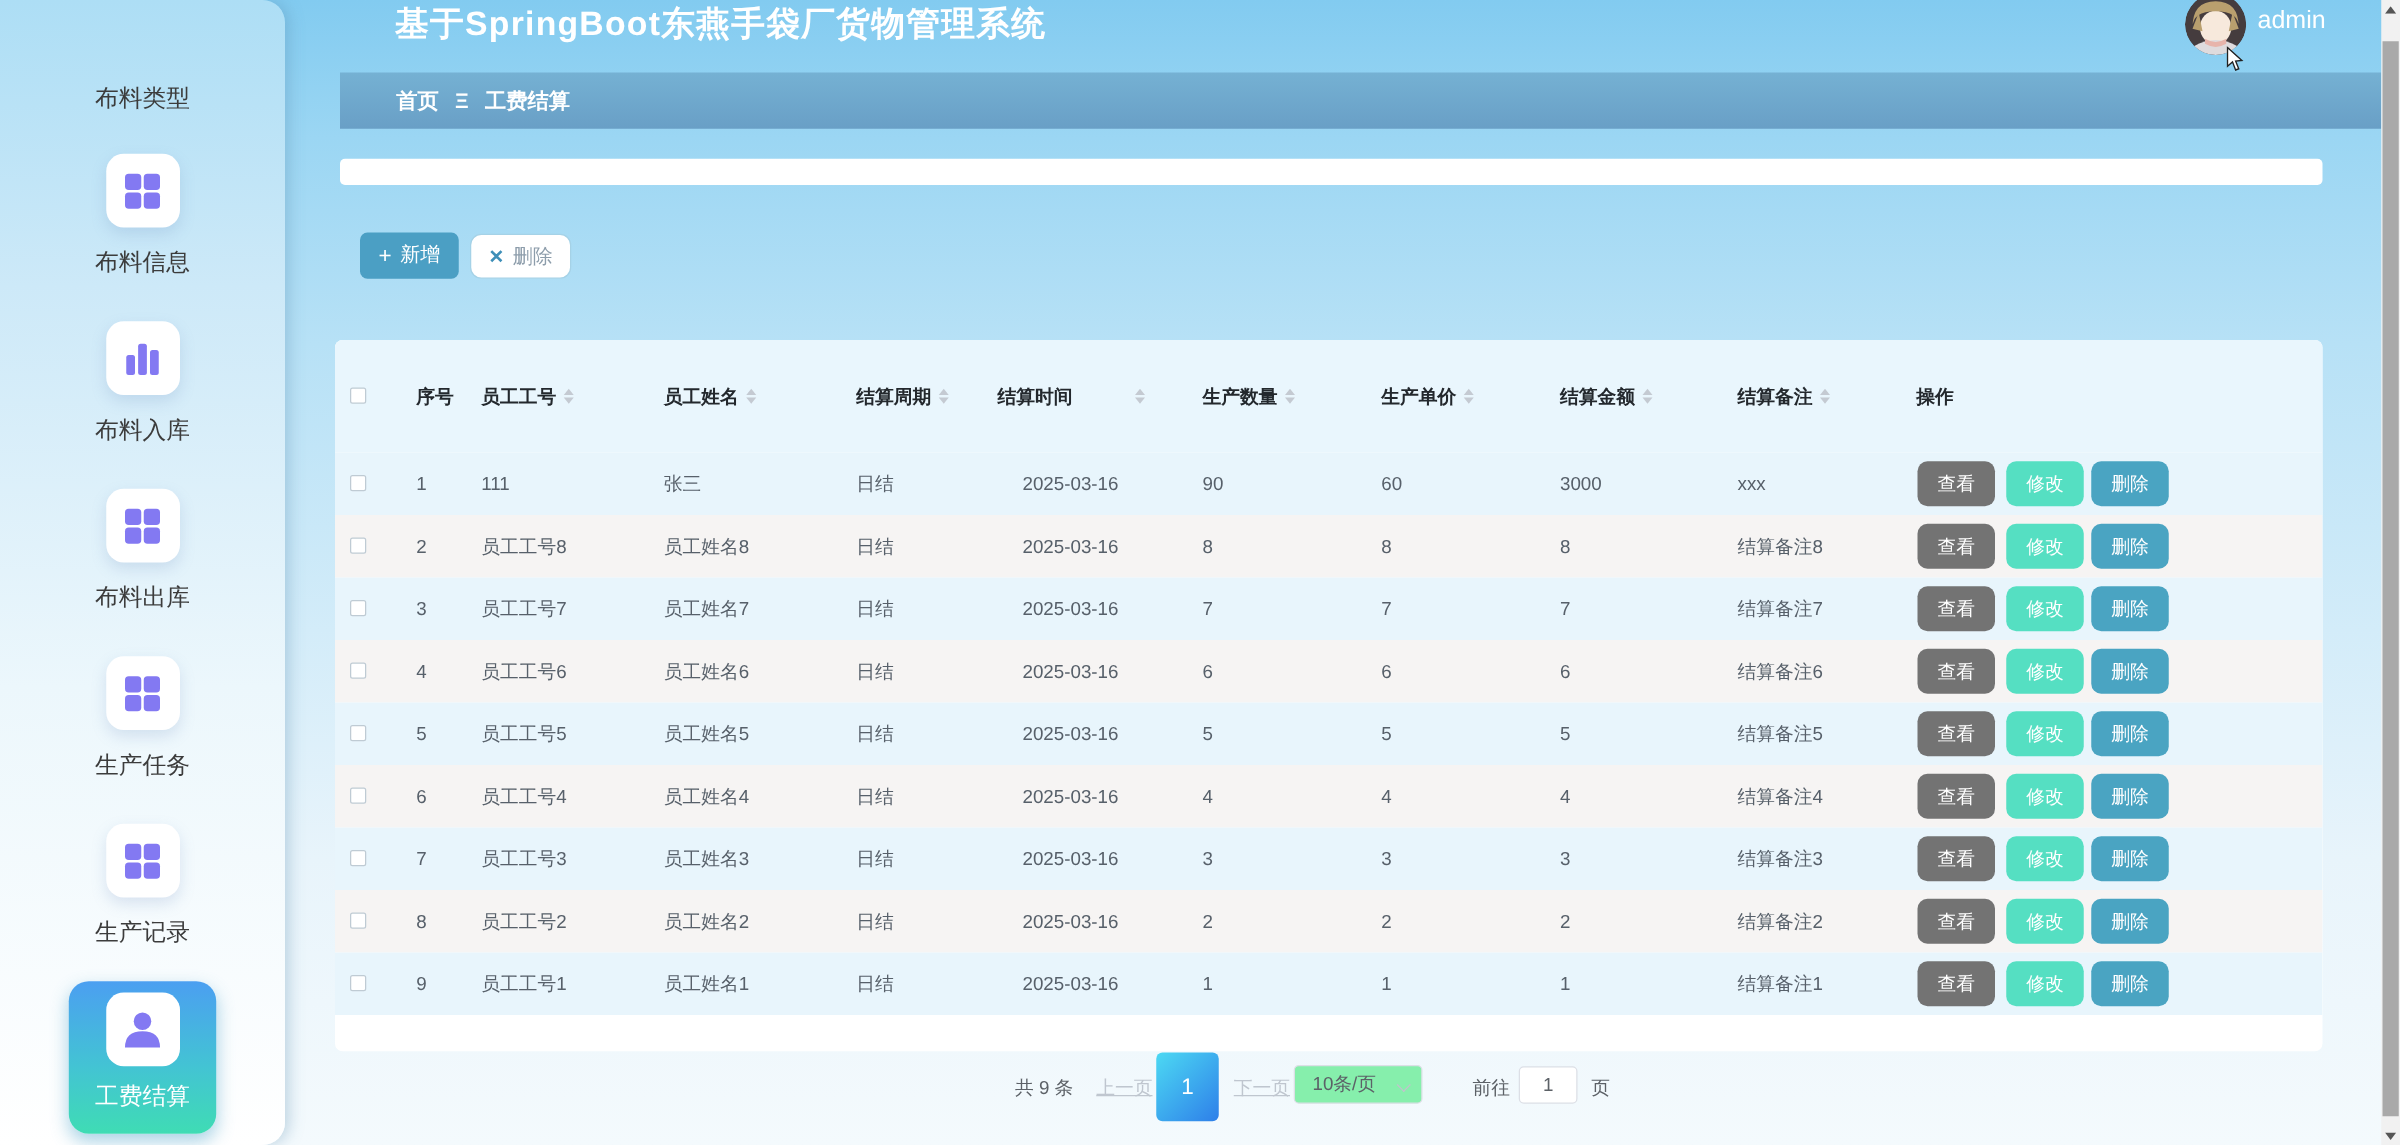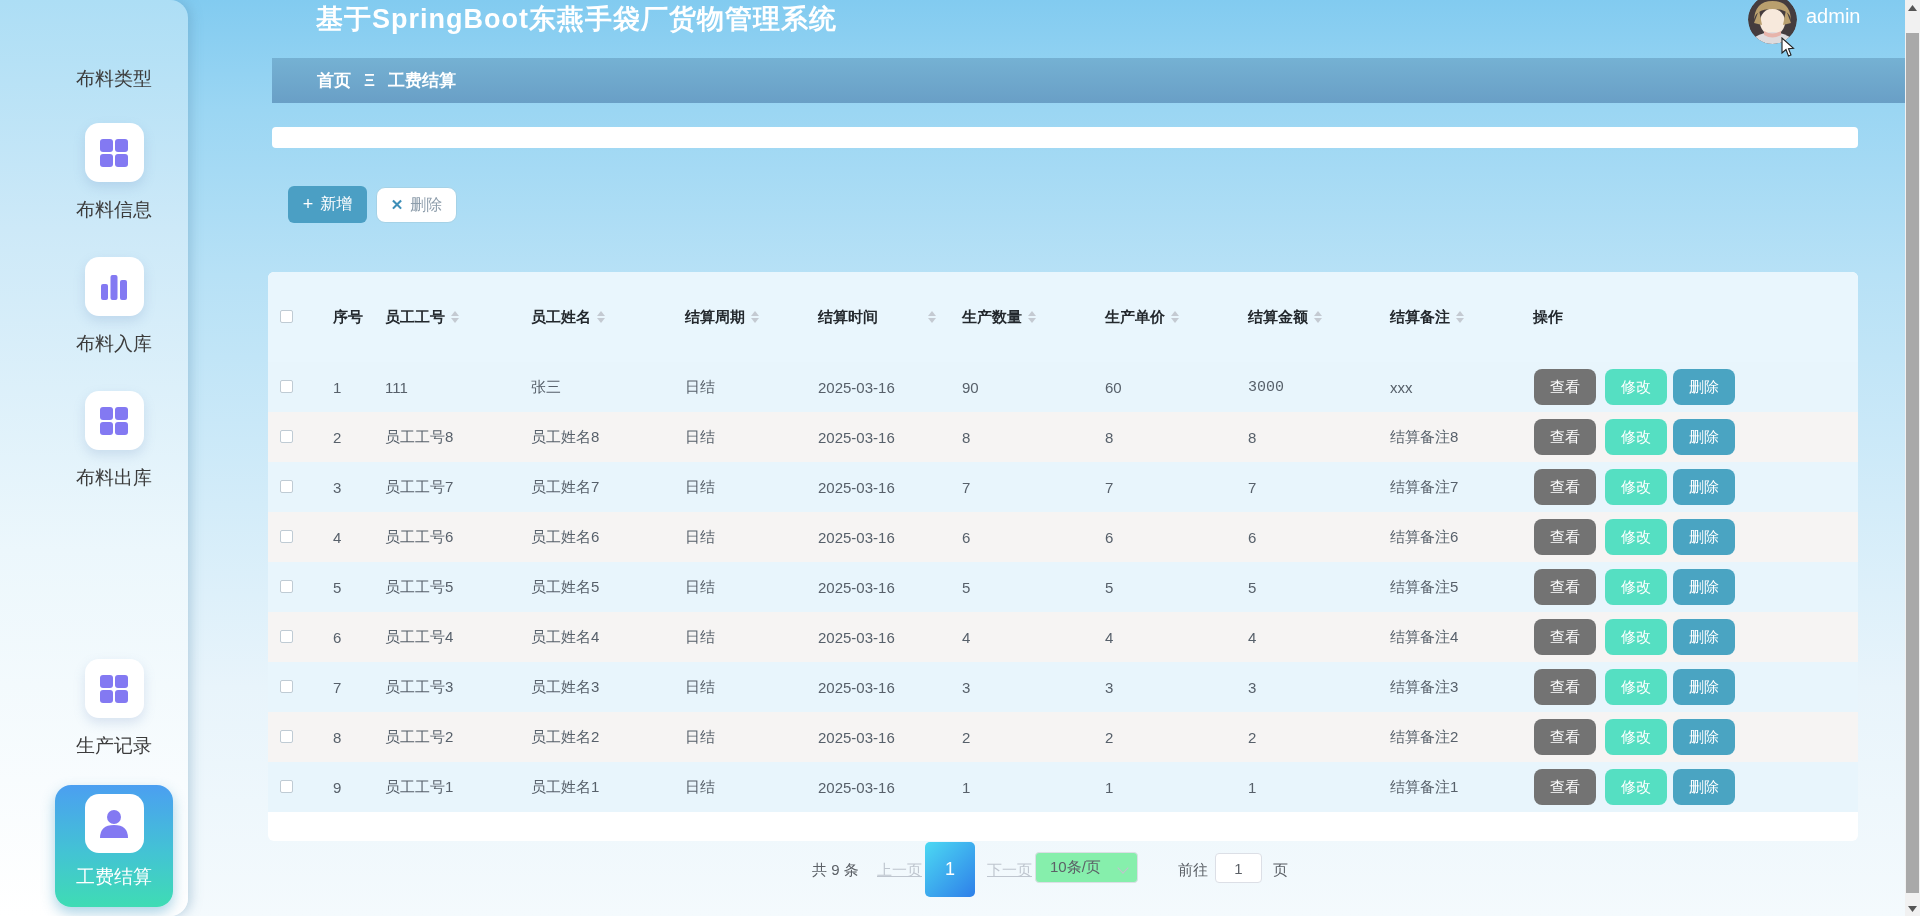--- a/index.html
+++ b/index.html
@@ -1,21 +1,21 @@
 <!DOCTYPE html>
 <html><head>
 <meta charset="utf-8">
 <style>
   * { margin:0; padding:0; box-sizing:border-box; }
   html,body { width:1920px; height:916px; overflow:hidden; }
   body { font-family:"Liberation Sans","DejaVu Sans",sans-serif;
          background:linear-gradient(180deg,#82cbf0 0%,#9bd6f3 12%,#b7e1f6 30%,#d3ecf9 55%,#e8f4fb 75%,#f4fafd 100%); position:relative; }
 
   
-  .sidebar { position:absolute; left:0; top:0; width:188px; height:916px;
+  .sidebar { position:absolute; left:0; top:0; width:228px; height:916px;
     background:linear-gradient(180deg,#addef5 0%,#cde9f8 25%,#ecf7fc 60%,#ffffff 100%);
     border-radius:0 18px 18px 0;
     box-shadow:3px 0 12px rgba(90,140,175,.35); }
   .side-item { position:absolute; left:0; width:228px; display:flex; flex-direction:column; align-items:center; }
   .side-label { font-size:19px; color:#3c3c3c; }
   .icon-card { width:59px; height:59px; background:#ffffff; border-radius:14px;
     box-shadow:0 5px 12px rgba(110,140,190,.22); display:flex; align-items:center; justify-content:center; }
   .active-card { position:absolute; left:55px; top:785px; width:118px; height:122px; border-radius:16px;
     background:linear-gradient(180deg,#4b9ff1 0%,#43c3d4 55%,#3fdcb4 100%);
     box-shadow:0 6px 14px rgba(70,160,200,.45);
@@ -116,20 +116,31 @@
     </div>
     <div class="side-item" style="top: 257px;">
       <div class="icon-card">
         <svg width="30" height="30" viewBox="0 0 30 30">
           <rect x="2" y="12" width="7" height="16" rx="2" fill="#8379f2"></rect>
           <rect x="11.5" y="3" width="7" height="25" rx="2" fill="#8379f2"></rect>
           <rect x="21" y="8" width="7" height="20" rx="2" fill="#8379f2"></rect>
         </svg>
       </div>
       <div class="side-label" style="margin-top: 15px;">布料入库</div>
+    </div>
+    <div class="side-item" style="top: 525px;">
+      <div class="icon-card">
+        <svg width="30" height="30" viewBox="0 0 30 30">
+          <rect x="1" y="1" width="13" height="13" rx="3" fill="#8379f2"></rect>
+          <rect x="16" y="1" width="13" height="13" rx="3" fill="#8379f2"></rect>
+          <rect x="1" y="16" width="13" height="13" rx="3" fill="#8379f2"></rect>
+          <rect x="16" y="16" width="13" height="13" rx="3" fill="#8379f2"></rect>
+        </svg>
+      </div>
+      <div class="side-label" style="margin-top: 15px;">生产任务</div>
     </div>
     <div class="side-item" style="top: 659px;">
       <div class="icon-card">
         <svg width="30" height="30" viewBox="0 0 30 30">
           <rect x="1" y="1" width="13" height="13" rx="3" fill="#8379f2"></rect>
           <rect x="16" y="1" width="13" height="13" rx="3" fill="#8379f2"></rect>
           <rect x="1" y="16" width="13" height="13" rx="3" fill="#8379f2"></rect>
           <rect x="16" y="16" width="13" height="13" rx="3" fill="#8379f2"></rect>
         </svg>
       </div>
@@ -204,21 +215,21 @@
           <i class="dn"></i>
         </span>
       </div>
       <div class="cell" style="left: 417px;">
         <span>结算周期</span>
         <span class="caret">
           <i class="up"></i>
           <i class="dn"></i>
         </span>
       </div>
-      <div class="cell" style="left: 550px; gap: 44px;">
+      <div class="cell" style="left: 530px; gap: 44px;">
         <span>结算时间</span>
         <span class="caret">
           <i class="up"></i>
           <i class="dn"></i>
         </span>
       </div>
       <div class="cell" style="left: 694px;">
         <span>生产数量</span>
         <span class="caret">
           <i class="up"></i>
@@ -252,21 +263,21 @@
     </div>
     <div class="trow odd">
       <div class="checkbox"></div>
       <div class="cell" style="left: 65px;">1</div>
       <div class="cell" style="left: 117px;">111</div>
       <div class="cell" style="left: 263px;">张三</div>
       <div class="cell" style="left: 417px;">日结</div>
       <div class="cell" style="left: 550px;">2025-03-16</div>
       <div class="cell" style="left: 694px;">90</div>
       <div class="cell" style="left: 837px;">60</div>
-      <div class="cell" style="left: 980px; font-family: Liberation Mono, monospace;">3000</div>
+      <div class="cell" style="left: 980px;">3000</div>
       <div class="cell" style="left: 1122px;">xxx</div>
       <button class="act-btn act-view">查看</button>
       <button class="act-btn act-edit">修改</button>
       <button class="act-btn act-del">删除</button>
     </div>
     <div class="trow even">
       <div class="checkbox"></div>
       <div class="cell" style="left: 65px;">2</div>
       <div class="cell" style="left: 117px;">员工工号8</div>
       <div class="cell" style="left: 263px;">员工姓名8</div>

